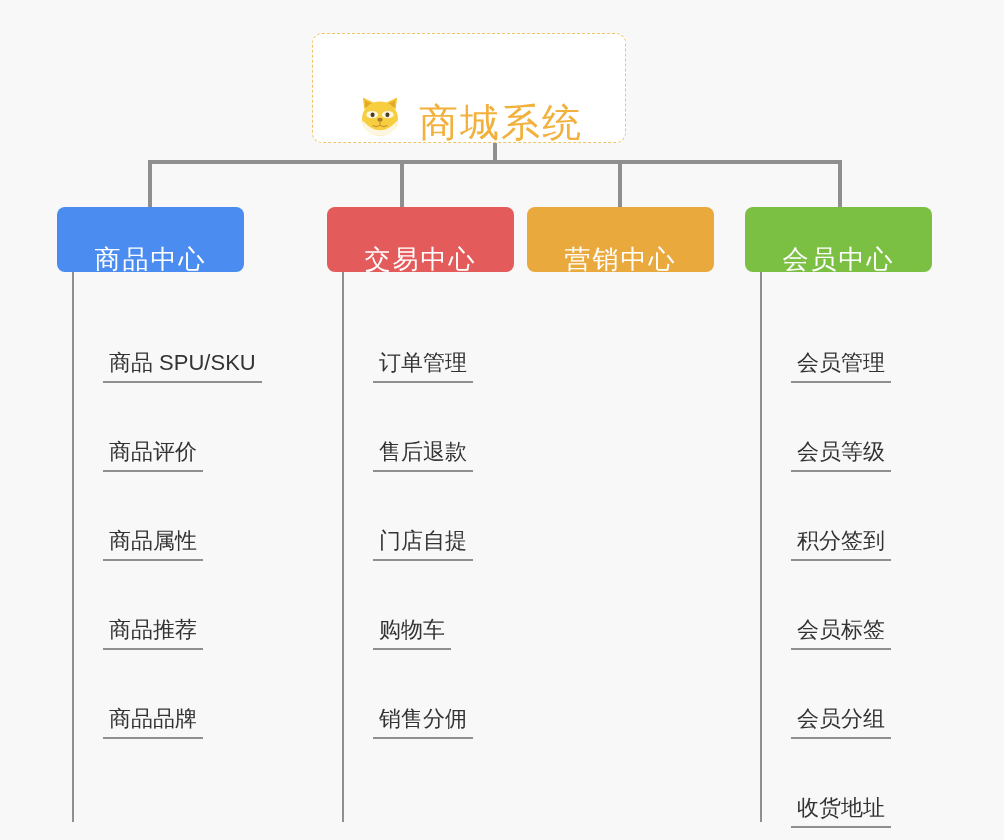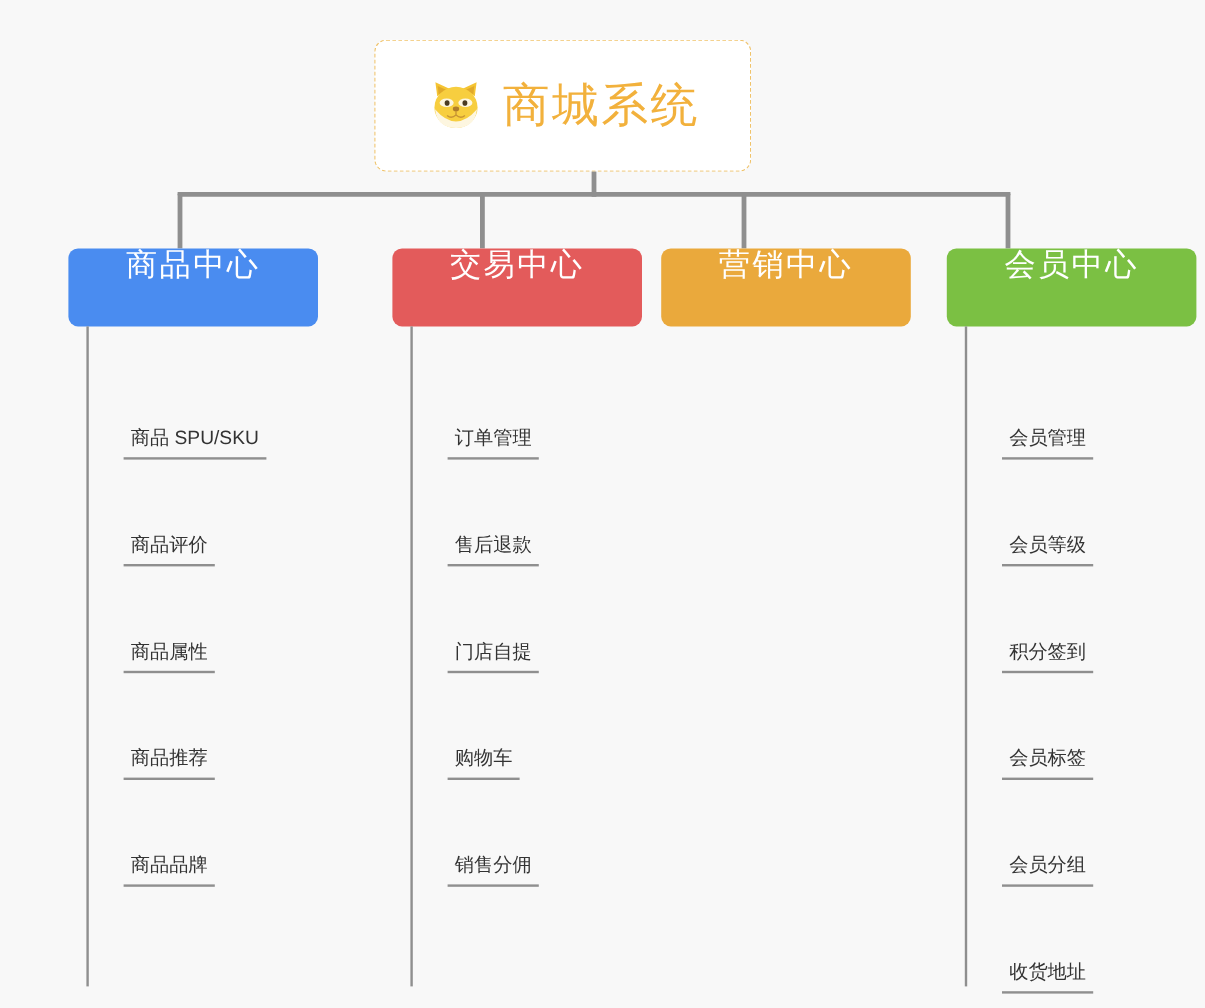--- a/index.html
+++ b/index.html
@@ -27,21 +27,21 @@
     position: absolute;
     left: 312px;
     top: 33px;
     width: 314px;
     height: 110px;
     box-sizing: border-box;
     background: #ffffff;
     border: 1px dashed #f0c36a;
     border-radius: 10px;
     display: flex;
-    align-items: center;
+    align-items: flex-end;
     justify-content: center;
     gap: 14px;
   }
   .root-icon {
     width: 50px;
     height: 50px;
     flex: 0 0 50px;
     position: relative;
   }
   .root-title {
@@ -75,26 +75,26 @@
     width: 4px;
     height: 47px;
   }
 
   
   .group {
     position: absolute;
     top: 207px;
   }
   .group-header {
-    width: 208px;
+    width: 187px;
     height: 65px;
     box-sizing: border-box;
     border-radius: 8px;
     display: flex;
-    align-items: flex-start;
+    align-items: flex-end;
     justify-content: center;
     color: #ffffff;
     font-size: 26px;
     letter-spacing: 2px;
     line-height: 1;
   }
 
   
   .leaves {
     position: relative;
@@ -112,21 +112,21 @@
     position: relative;
     height: 89px;
     display: flex;
     align-items: flex-end;
     box-sizing: border-box;
   }
   .leaf-label {
     display: inline-block;
     margin-left: 31px;
     padding: 0 6px 6px 6px;
-    font-size: 16px;
+    font-size: 22px;
     color: #333333;
     line-height: 1.1;
     white-space: nowrap;
     border-bottom: 2px solid #8f8f8f;
   }
 </style>
 </head>
 <body style="background: rgb(248, 248, 248);">
 
 <div id="chart">
@@ -209,26 +209,26 @@
       <div class="leaf">
           <span class="leaf-label" style="border-bottom-color: rgb(143, 143, 143);">购物车</span>
         </div>
       <div class="leaf">
           <span class="leaf-label" style="border-bottom-color: rgb(143, 143, 143);">销售分佣</span>
         </div>
     </div>
   </div>
 
   <div class="group" style="left:527px">
-    <div class="group-header" style="background: rgb(234, 169, 60); margin-left: 24px;">
+    <div class="group-header" style="background: rgb(234, 169, 60);">
       <span>营销中心</span>
     </div>
   </div>
 
-  <div class="group" style="left:789px">
+  <div class="group" style="left:745px">
     <div class="group-header" style="background: rgb(123, 192, 67);">
       <span>会员中心</span>
     </div>
     <div class="leaves">
       <div class="leaf-spine" style="background: rgb(143, 143, 143); height: 550px;"></div>
       <div class="leaf">
           <span class="leaf-label" style="border-bottom-color: rgb(143, 143, 143);">会员管理</span>
         </div>
       <div class="leaf">
           <span class="leaf-label" style="border-bottom-color: rgb(143, 143, 143);">会员等级</span>

